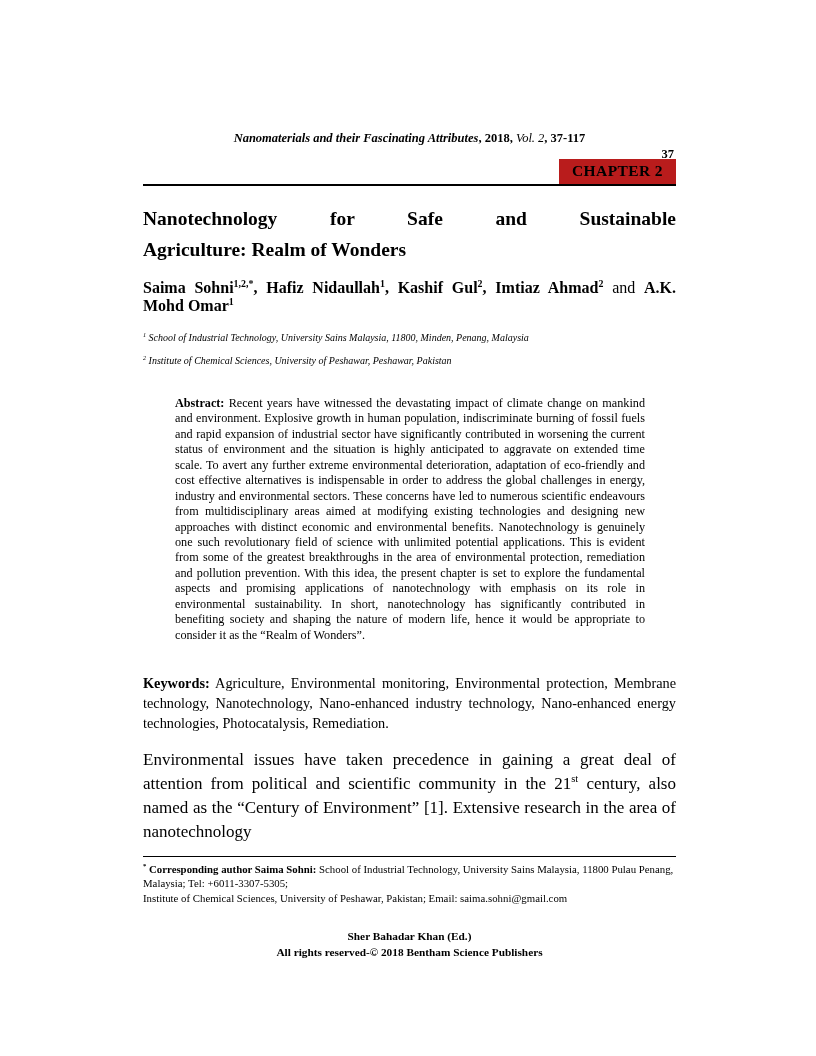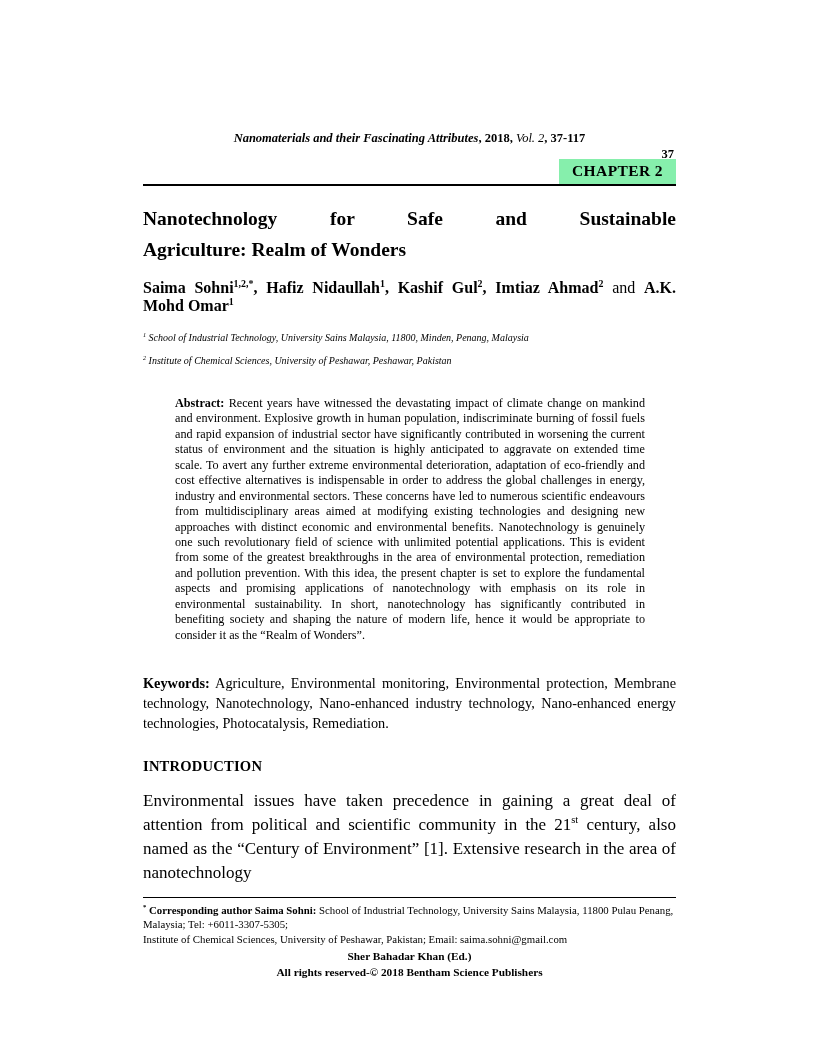--- a/index.html
+++ b/index.html
@@ -56,35 +56,35 @@
   .section-heading { margin: 24px 0 0 0; font-size: 14.6px; font-weight: bold; letter-spacing: 0.2px; }
 
   
   .intro { margin: 14px 0 0 0; font-size: 17px; line-height: 1.42; text-align: justify; }
 
   
   .footnote { margin-top: 12px; border-top: 1px solid #000; padding-top: 5px; font-size: 10.8px; line-height: 1.32; }
   .footnote p { margin: 0; }
 
   
-  .pub-footer { margin-top: 3px; text-align: center; font-size: 11.3px; font-weight: bold; line-height: 1.4; }
+  .pub-footer { margin-top: 24px; text-align: center; font-size: 11.3px; font-weight: bold; line-height: 1.4; }
   .pub-footer p { margin: 0; }
 </style>
 </head>
 <body>
 
 <div class="page">
 
   <header class="running-header">
     <div class="rh-text"><span style="font-weight: bold; font-style: italic;">Nanomaterials and their Fascinating Attributes</span><span style="font-weight: bold;">, 2018, </span><span style="font-style: italic;">Vol. 2</span><span style="font-weight: bold;">, 37-117</span></div>
     <div class="rh-page-num">37</div>
   </header>
 
   <div class="chapter-row">
-    <span class="chapter-box" style="background-color: #86efac;">CHAPTER 2</span>
+    <span class="chapter-box" style="background-color: #b91c1c;">CHAPTER 2</span>
   </div>
 
   <h1 class="title">
     <div class="just-line">Nanotechnology for Safe and Sustainable</div>
     <div>Agriculture: Realm of Wonders</div>
   </h1>
 
   <p class="authors">
     </p>
     <div class="just-line"><span style="font-weight: bold;">Saima Sohni</span><sup style="font-weight: bold;">1,2,*</sup><span style="font-weight: bold;">, </span><span style="font-weight: bold;">Hafiz Nidaullah</span><sup style="font-weight: bold;">1</sup><span style="font-weight: bold;">, </span><span style="font-weight: bold;">Kashif Gul</span><sup style="font-weight: bold;">2</sup><span style="font-weight: bold;">, </span><span style="font-weight: bold;">Imtiaz Ahmad</span><sup style="font-weight: bold;">2</sup><span> and </span><span style="font-weight: bold;">A.K.</span></div>
@@ -92,21 +92,20 @@
   <p></p>
 
   <p class="affiliation"><sup>1</sup><span> School of Industrial Technology, University Sains Malaysia, 11800, Minden, Penang, Malaysia</span></p>
 
   <p class="affiliation"><sup>2</sup><span> Institute of Chemical Sciences, University of Peshawar, Peshawar, Pakistan</span></p>
 
   <div class="abstract"><span class="bold">Abstract:</span><span> Recent years have witnessed the devastating impact of climate change on mankind and environment. Explosive growth in human population, indiscriminate burning of fossil fuels and rapid expansion of industrial sector have significantly contributed in worsening the current status of environment and the situation is highly anticipated to aggravate on extended time scale. To avert any further extreme environmental deterioration, adaptation of eco-friendly and cost effective alternatives is indispensable in order to address the global challenges in energy, industry and environmental sectors. These concerns have led to numerous scientific endeavours from multidisciplinary areas aimed at modifying existing technologies and designing new approaches with distinct economic and environmental benefits. Nanotechnology is genuinely one such revolutionary field of science with unlimited potential applications. This is evident from some of the greatest breakthroughs in the area of environmental protection, remediation and pollution prevention. With this idea, the present chapter is set to explore the fundamental aspects and promising applications of nanotechnology with emphasis on its role in environmental sustainability. In short, nanotechnology has significantly contributed in benefiting society and shaping the nature of modern life, hence it would be appropriate to consider it as the “Realm of Wonders”.</span></div>
 
   <p class="keywords"><span class="bold">Keywords:</span><span> Agriculture, Environmental monitoring, Environmental protection, Membrane technology, Nanotechnology, Nano-enhanced industry technology, Nano-enhanced energy technologies, Photocatalysis, Remediation.</span></p>
 
-  <h2 class="section-heading">INTRODUCTION</h2>
 
   <p class="intro"><span>Environmental issues have taken precedence in gaining a great deal of attention from political and scientific community in the 21</span><sup>st</sup><span> century, also named as the “Century of Environment” [1]. Extensive research in the area of nanotechnology</span></p>
 
   <footer class="footnote">
     <p><sup style="font-weight: bold;">*</sup><span style="font-weight: bold;"> Corresponding author Saima Sohni:</span><span> School of Industrial Technology, University Sains Malaysia, 11800 Pulau Penang, Malaysia; Tel: +6011-3307-5305;</span></p>
     <p>Institute of Chemical Sciences, University of Peshawar, Pakistan; Email: saima.sohni@gmail.com</p>
   </footer>
 
   <div class="pub-footer">
     <p>Sher Bahadar Khan (Ed.)</p>

